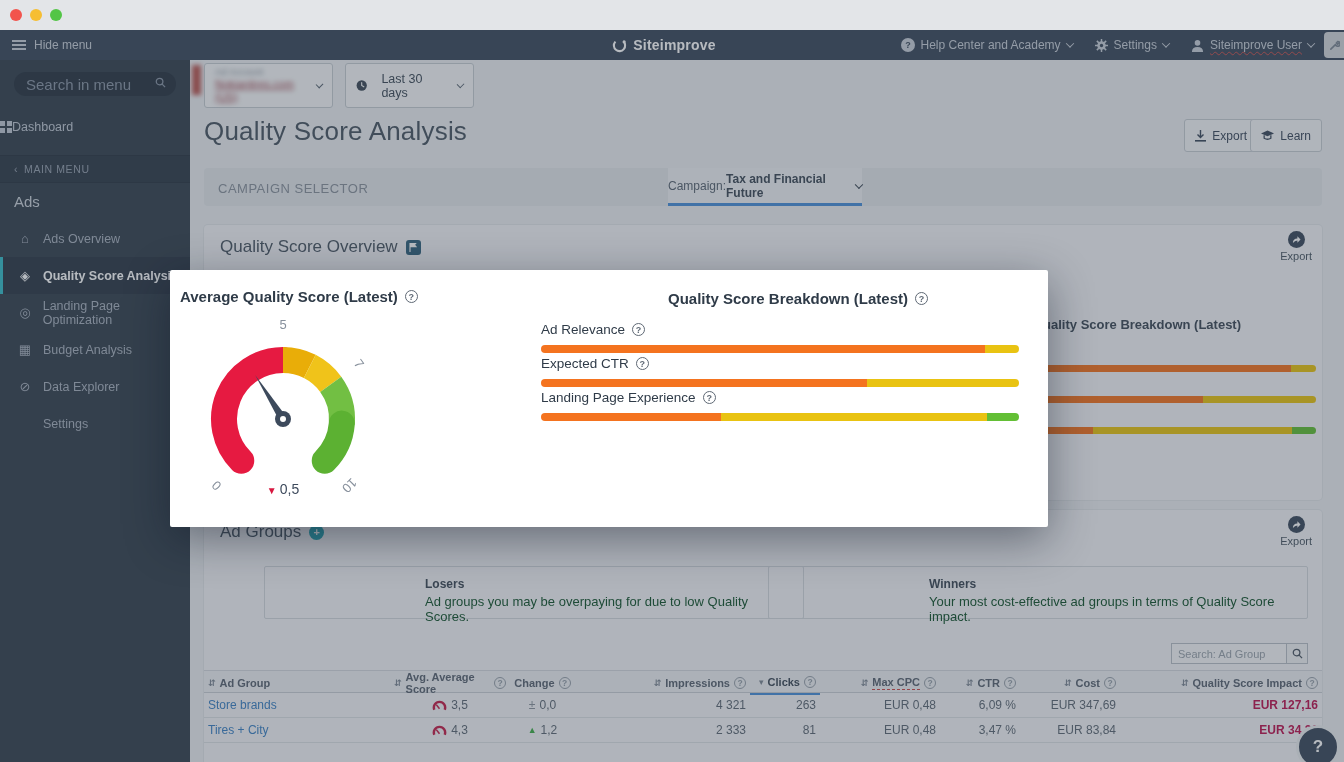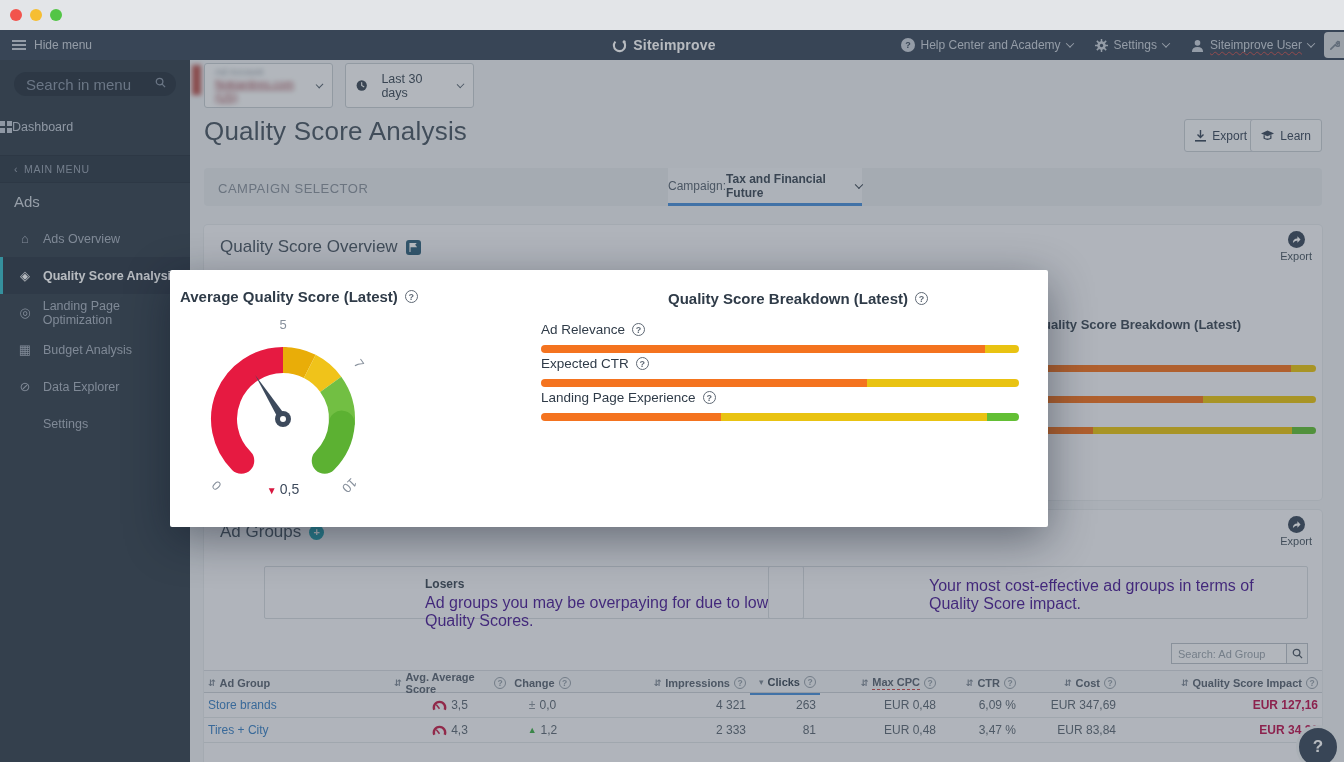--- a/index.html
+++ b/index.html
@@ -90,21 +90,21 @@
     font-size:13px; font-weight:bold; color:#3f4b58; }
   .bg-bars { position:absolute; left:754px; top:140px; width:358px; }
   .bg-bar { height:7px; border-radius:3.5px; overflow:hidden; display:flex; margin-bottom:24px; }
   .bg-bar > div { height:100%; }
 
   
   .lw-box { position:absolute; top:56px; width:540px; height:53px; border:1px solid #d3d7dc; border-radius:2px;
     padding:10px 10px 0 160px; }
   .lw-box.losers { left:14px;margin-left:46px; } .lw-box.winners { left:564px; }
   .lw-title { font-size:12px; font-weight:bold; color:#3f4b58; margin-bottom:3px; }
-  .lw-desc { font-size:16px; color:#4c1d95; }
+  .lw-desc { font-size:13px; color:#14532d; }
 
   
   .tbl-search { position:absolute; right:14px; top:133px; display:flex; align-items:center;margin-left:44px; }
   .tbl-search input { width:116px; height:21px; border:1px solid #b9bfc6; background:#f7f8f9; font-size:11px;
     padding:0 6px; color:#4a5561; outline:none; }
   .tbl-search input::placeholder { color:#9aa2ab; }
   .tbl-search .mag-btn { width:21px; height:21px; border:1px solid #b9bfc6; border-left:none; background:#f2f3f5;
     display:flex; align-items:center; justify-content:center; cursor:pointer; }
 
   
@@ -366,20 +366,21 @@
               </svg>
           </span>
           <span>Export</span>
         </div>
 
         <div class="lw-box losers">
           <div class="lw-title">Losers</div>
           <div class="lw-desc">Ad groups you may be overpaying for due to low Quality Scores.</div>
         </div>
         <div class="lw-box winners">
+          <div class="lw-title">Winners</div>
           <div class="lw-desc">Your most cost-effective ad groups in terms of Quality Score impact.</div>
         </div>
 
         <div class="tbl-search">
           <input type="text" placeholder="Search: Ad Group" style="">
           <span class="mag-btn">
             <svg width="11" height="11" viewBox="0 0 12 12">
               <circle cx="5" cy="5" r="3.6" fill="none" stroke="#4a5561" stroke-width="1.4"></circle>
                 <line x1="7.8" y1="7.8" x2="11" y2="11" stroke="#4a5561" stroke-width="1.4"></line>
             </svg>

